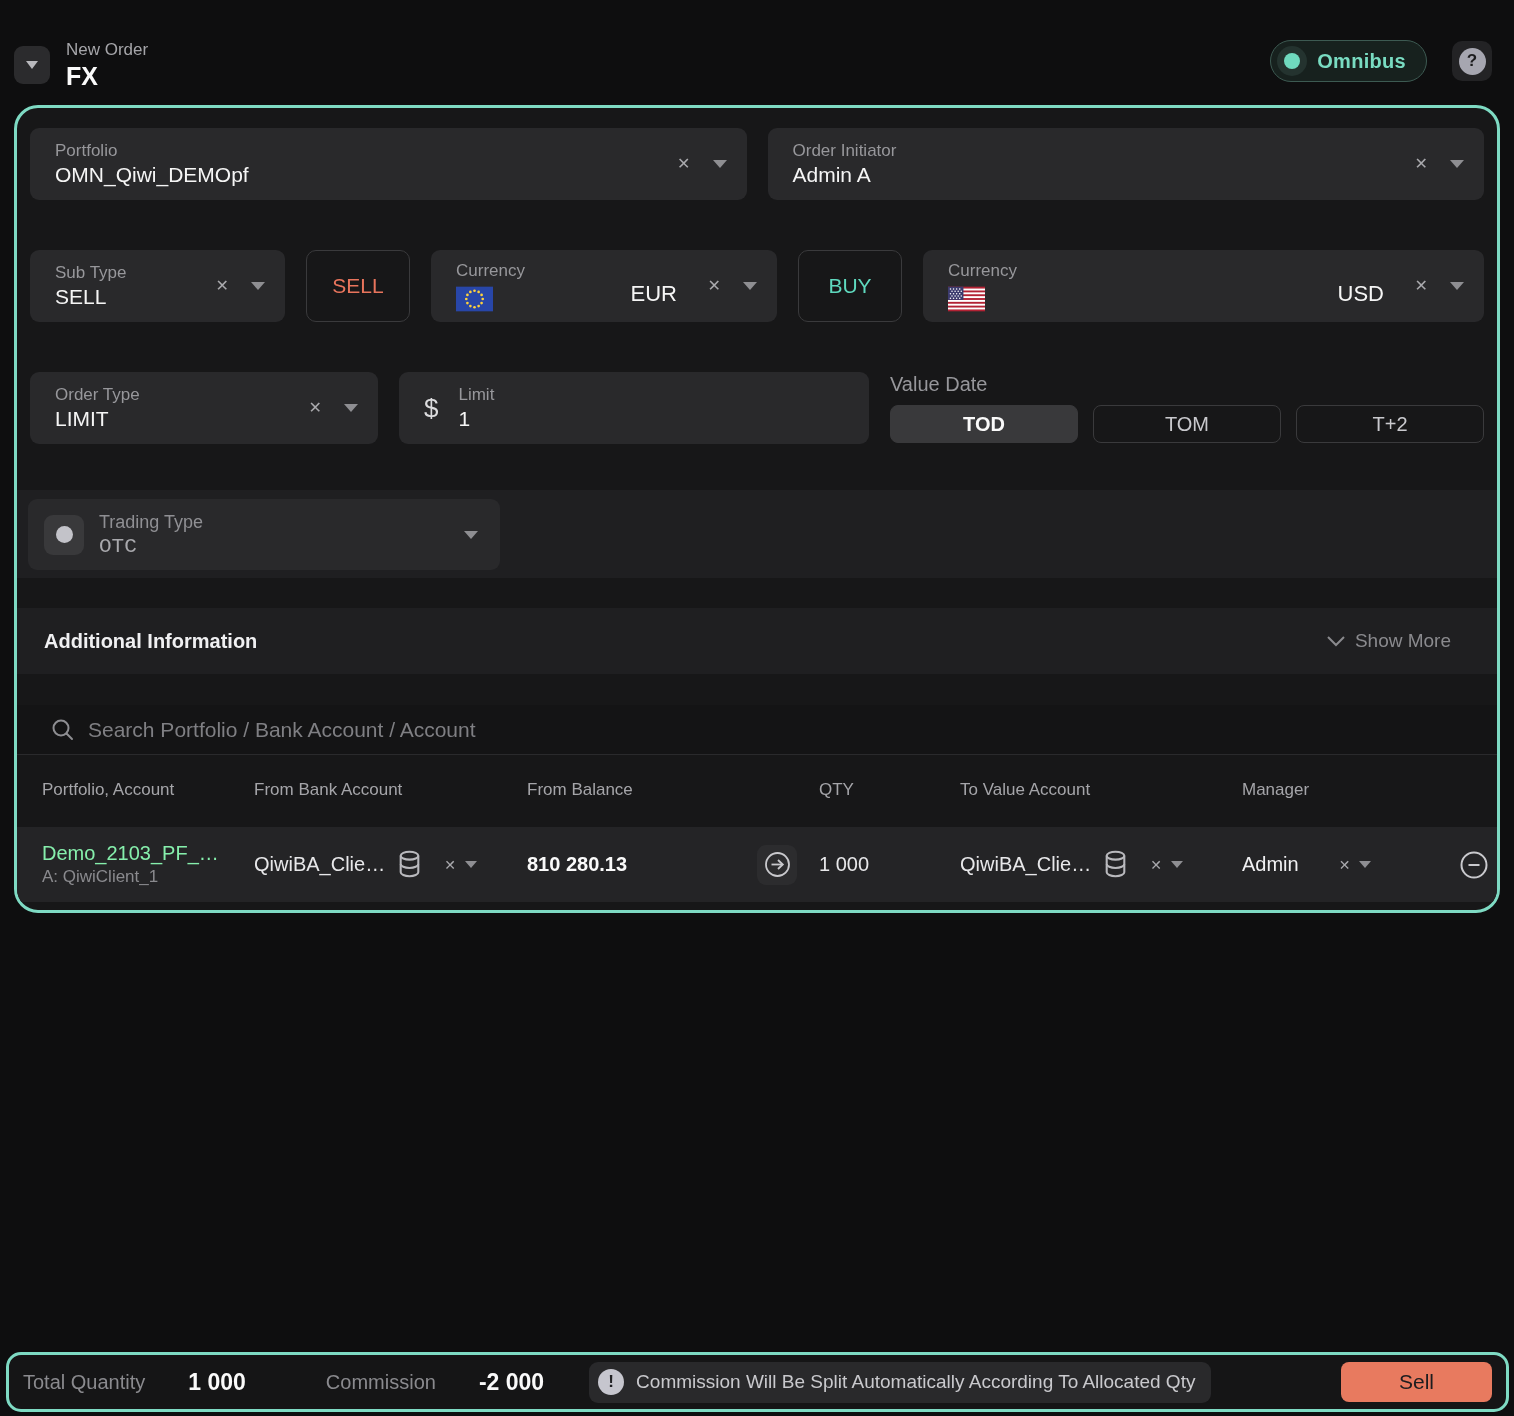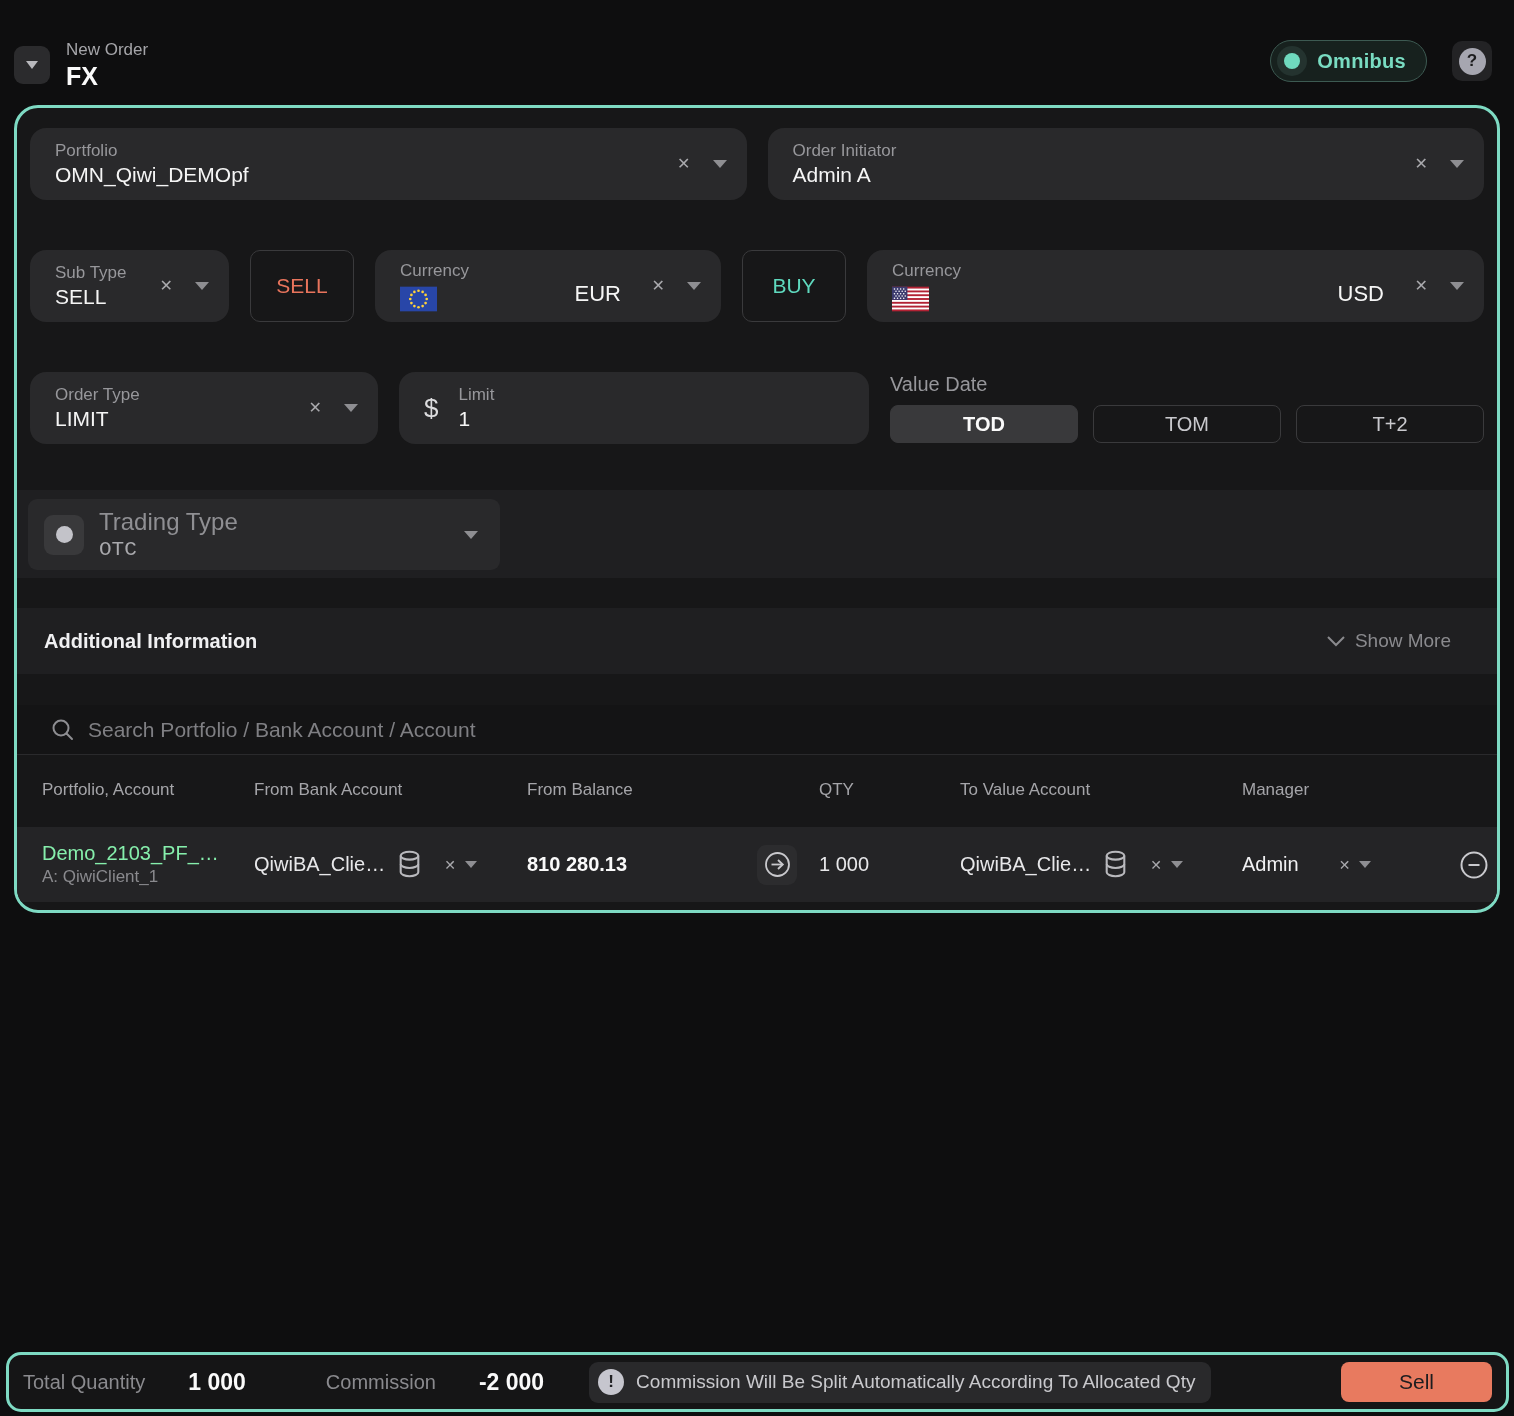--- a/index.html
+++ b/index.html
@@ -33,21 +33,21 @@
 
   
   .panel {
     margin: 0 14px; border: 3px solid #7edac3; border-radius: 24px; background: #171718;
     overflow: hidden; padding-top: 20px;
   }
   .frow { display: flex; gap: 21px; margin: 0 13px; }
   .frow + .frow { margin-top: 50px; }
 
   .select, .input-field {
-    background: #29292b; border-radius: 16px; height: 72px; display: flex; align-items: center;
+    background: #29292b; border-radius: 9px; height: 72px; display: flex; align-items: center;
     padding: 0 20px 0 25px; cursor: pointer; position: relative;
   }
   .sel-label { font-size: 17px; color: #97979b; line-height: 1.25; }
   .sel-value { font-size: 21px; color: #f5f5f5; line-height: 1.3; }
   .sel-icons { margin-left: auto; display: flex; align-items: center; gap: 22px; }
   .clear-x { color: #a9a9ad; font-size: 16px; line-height: 1; cursor: pointer; }
   .caret-down {
     width: 0; height: 0; border-left: 7px solid transparent; border-right: 7px solid transparent;
     border-top: 8px solid #8e8e92; display: inline-block; cursor: pointer;
   }
@@ -55,21 +55,21 @@
 
   .f-portfolio { flex: 1; }
   .f-initiator { flex: 1; }
 
   .side-btn {
     width: 104px; height: 72px; background: transparent; border: 1px solid #3a3a3c; border-radius: 10px;
     font-family: inherit; font-size: 21px; cursor: pointer; flex: 0 0 auto;
   }
   .sell-side { color: #e8745c; }
   .buy-side { color: #5fd9be; }
-  .f-subtype { width: 199px; flex: 0 0 auto; }
+  .f-subtype { width: 255px; flex: 0 0 auto; }
   .f-cur-eur { width: 346px; flex: 0 0 auto; }
   .f-cur-usd { flex: 1; }
   .flag { width: 37px; height: 26px; display: block; margin-top: 4px; }
   .cur-value { position: absolute; right: 100px; bottom: 15px; font-size: 22px; color: #f5f5f5; }
 
   .f-ordertype { width: 348px; flex: 0 0 auto; gap: 29px; }
   .f-limit { width: 470px; flex: 0 0 auto; cursor: text; }
   .dollar-icon { font-size: 26px; color: #dcdcde; margin-right: 20px; font-weight: 300; }
 
   .value-date { flex: 1; display: flex; flex-direction: column; }
@@ -79,21 +79,21 @@
     flex: 1; height: 38px; border-radius: 8px; border: 1px solid #3a3a3c; background: transparent;
     color: #c9c9cd; font-family: inherit; font-size: 20px; cursor: pointer;
   }
   .vd-btn.selected { background: #39393b; border-color: #39393b; color: #fafafa; font-weight: bold; }
 
   .strip { background: #1f1f21; }
   .strip-trading { margin-top: 46px; height: 88px; padding: 9px 13px 0 11px; }
   .trading-select { width: 472px; height: 71px; background: #29292b; border-radius: 9px; display: flex; align-items: center; padding: 0 22px 0 16px; cursor: pointer; }
   .tt-icon { width: 40px; height: 40px; border-radius: 9px; background: #39393b; display: flex; align-items: center; justify-content: center; margin-right: 15px; flex: 0 0 auto; }
   .tt-dot { width: 17px; height: 17px; border-radius: 50%; background: #c3c3c9; }
-  .tt-label { font-size: 24px; color: #8f8f93; }
+  .tt-label { font-size: 18px; color: #8f8f93; }
   .tt-value { font-size: 21px; color: #a9a9ad; margin-top: 2px; font-family: Liberation Mono, monospace; }
 
   .strip-addinfo { margin-top: 30px; height: 66px; display: flex; align-items: center; padding: 0 46px 0 27px; }
   .addinfo-title { font-size: 20px; font-weight: bold; color: #f0f0f2; }
   .show-more { margin-left: auto; display: flex; align-items: center; gap: 10px; color: #8a8a8e; font-size: 19px; cursor: pointer; }
 
   .search-bar { margin-top: 31px; height: 50px; display: flex; align-items: center; padding: 0 25px 0 34px; border-bottom: 1px solid #2a2a2c; background: #141415; }
   .search-bar svg { flex: 0 0 auto; }
   .search-input {
     background: transparent; border: 0; outline: none; color: #e5e5e7; font-family: inherit;

